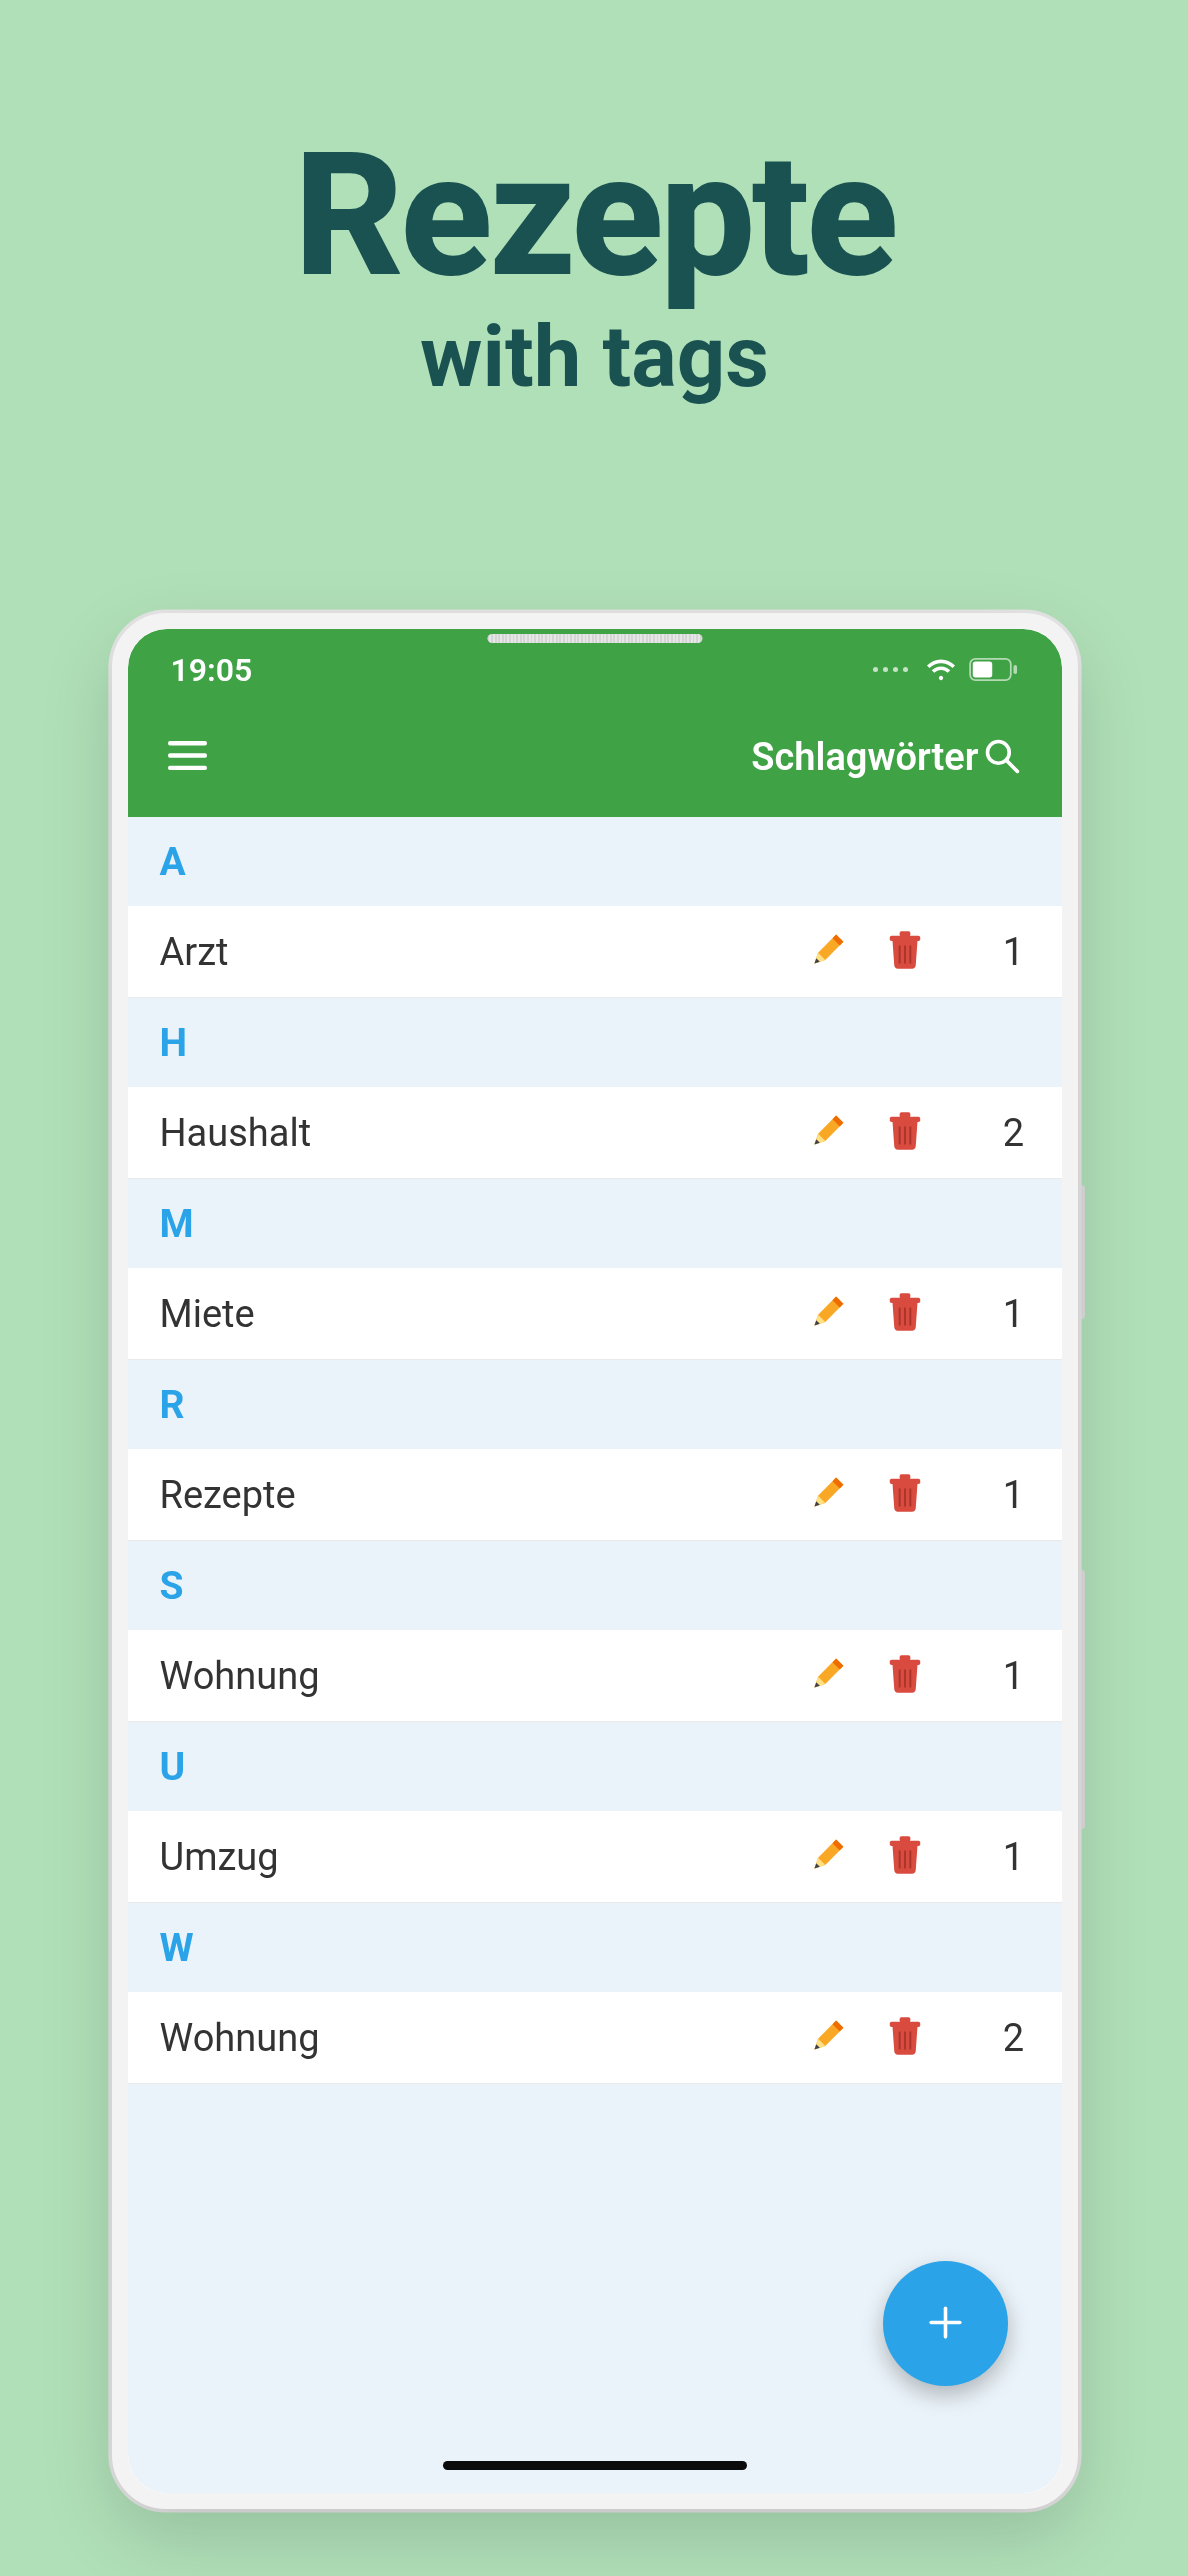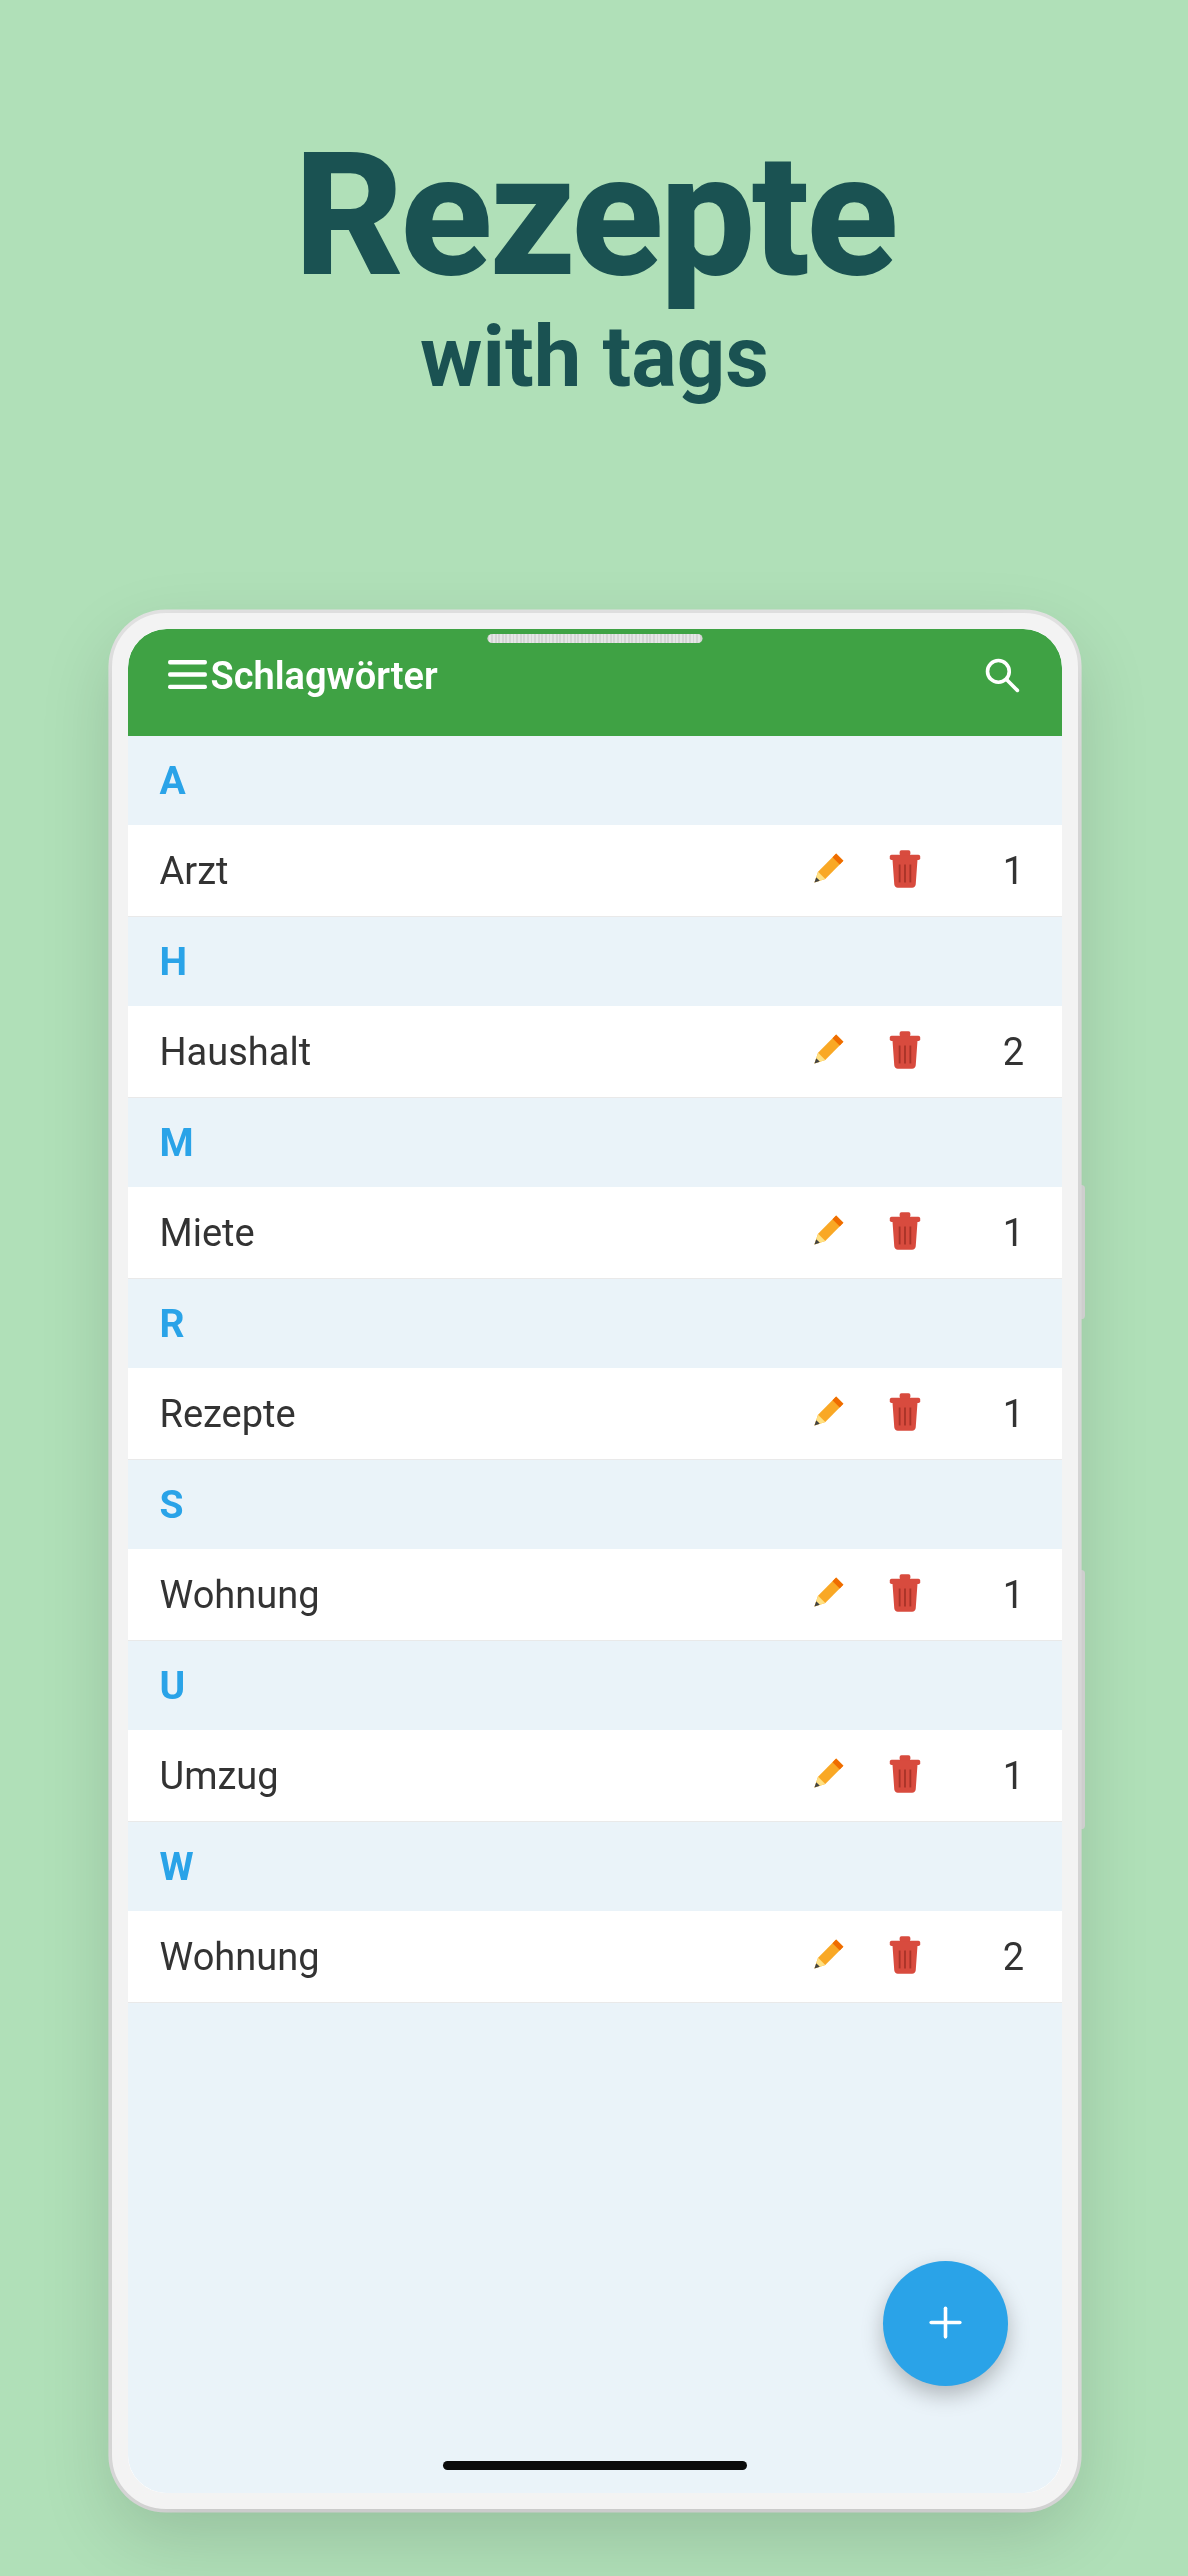--- a/index.html
+++ b/index.html
@@ -85,21 +85,21 @@
     display: flex;
     align-items: center;
     justify-content: space-between;
     padding: 0 36px 12.5px 36px;
     color: #fff;
   }
   .app-bar .title {
     font-size: 38px;
     font-weight: 600;
     flex: 1;
-    text-align: left;
+    text-align: right;
   }
   .icon-btn {
     width: 47px;
     height: 47px;
     display: flex;
     align-items: center;
     justify-content: center;
     cursor: pointer;
   }
   .list {
@@ -184,20 +184,43 @@
   <h2>with tags</h2>
 </div>
 
 <div class="phone-wrap">
   <div class="side-btn b1"></div>
   <div class="side-btn b2"></div>
   <div class="phone">
     <div class="speaker"></div>
     <div class="screen">
 
+      <div class="status-bar">
+        <span>19:05</span>
+        <div class="status-right">
+          <span class="dots">
+              <span></span>
+              <span></span>
+              <span></span>
+              <span></span>
+            </span>
+          <span class="wifi-icon">
+            <svg width="30" height="23" viewBox="0 0 24 18" fill="none">
+                <path d="M12 17.5c.9 0 1.7-.7 1.7-1.7S12.9 14 12 14s-1.7.8-1.7 1.8.8 1.7 1.7 1.7zM4.6 9.6l2 2C8.1 10.1 9.9 9.3 12 9.3s3.9.8 5.4 2.3l2-2C17.3 7.5 14.8 6.5 12 6.5S6.7 7.5 4.6 9.6zM.8 5.8l2 2C5.3 5.3 8.5 4 12 4s6.7 1.3 9.2 3.8l2-2C20 2.6 16.2 1 12 1S4 2.6.8 5.8z" fill="#fff"></path>
+              </svg>
+          </span>
+          <span class="battery-icon">
+            <svg width="50" height="23" viewBox="0 0 56 26" fill="none">
+                <rect x="1" y="1" width="46" height="24" rx="6" stroke="#fff" stroke-width="2" fill="none" opacity="0.6"></rect>
+                <rect x="4" y="4" width="22" height="18" rx="3" fill="#fff"></rect>
+                <rect x="50" y="8" width="4" height="10" rx="2" fill="#fff" opacity="0.6"></rect>
+              </svg>
+          </span>
+        </div>
+      </div>
 
       <div class="app-bar">
         <div class="icon-btn">
           <span>
             <svg width="39" height="30" viewBox="0 0 44 34">
                 <rect y="0" width="44" height="5" rx="2" fill="#fff"></rect>
                 <rect y="14" width="44" height="5" rx="2" fill="#fff"></rect>
                 <rect y="28" width="44" height="5" rx="2" fill="#fff"></rect>
               </svg>
           </span>

